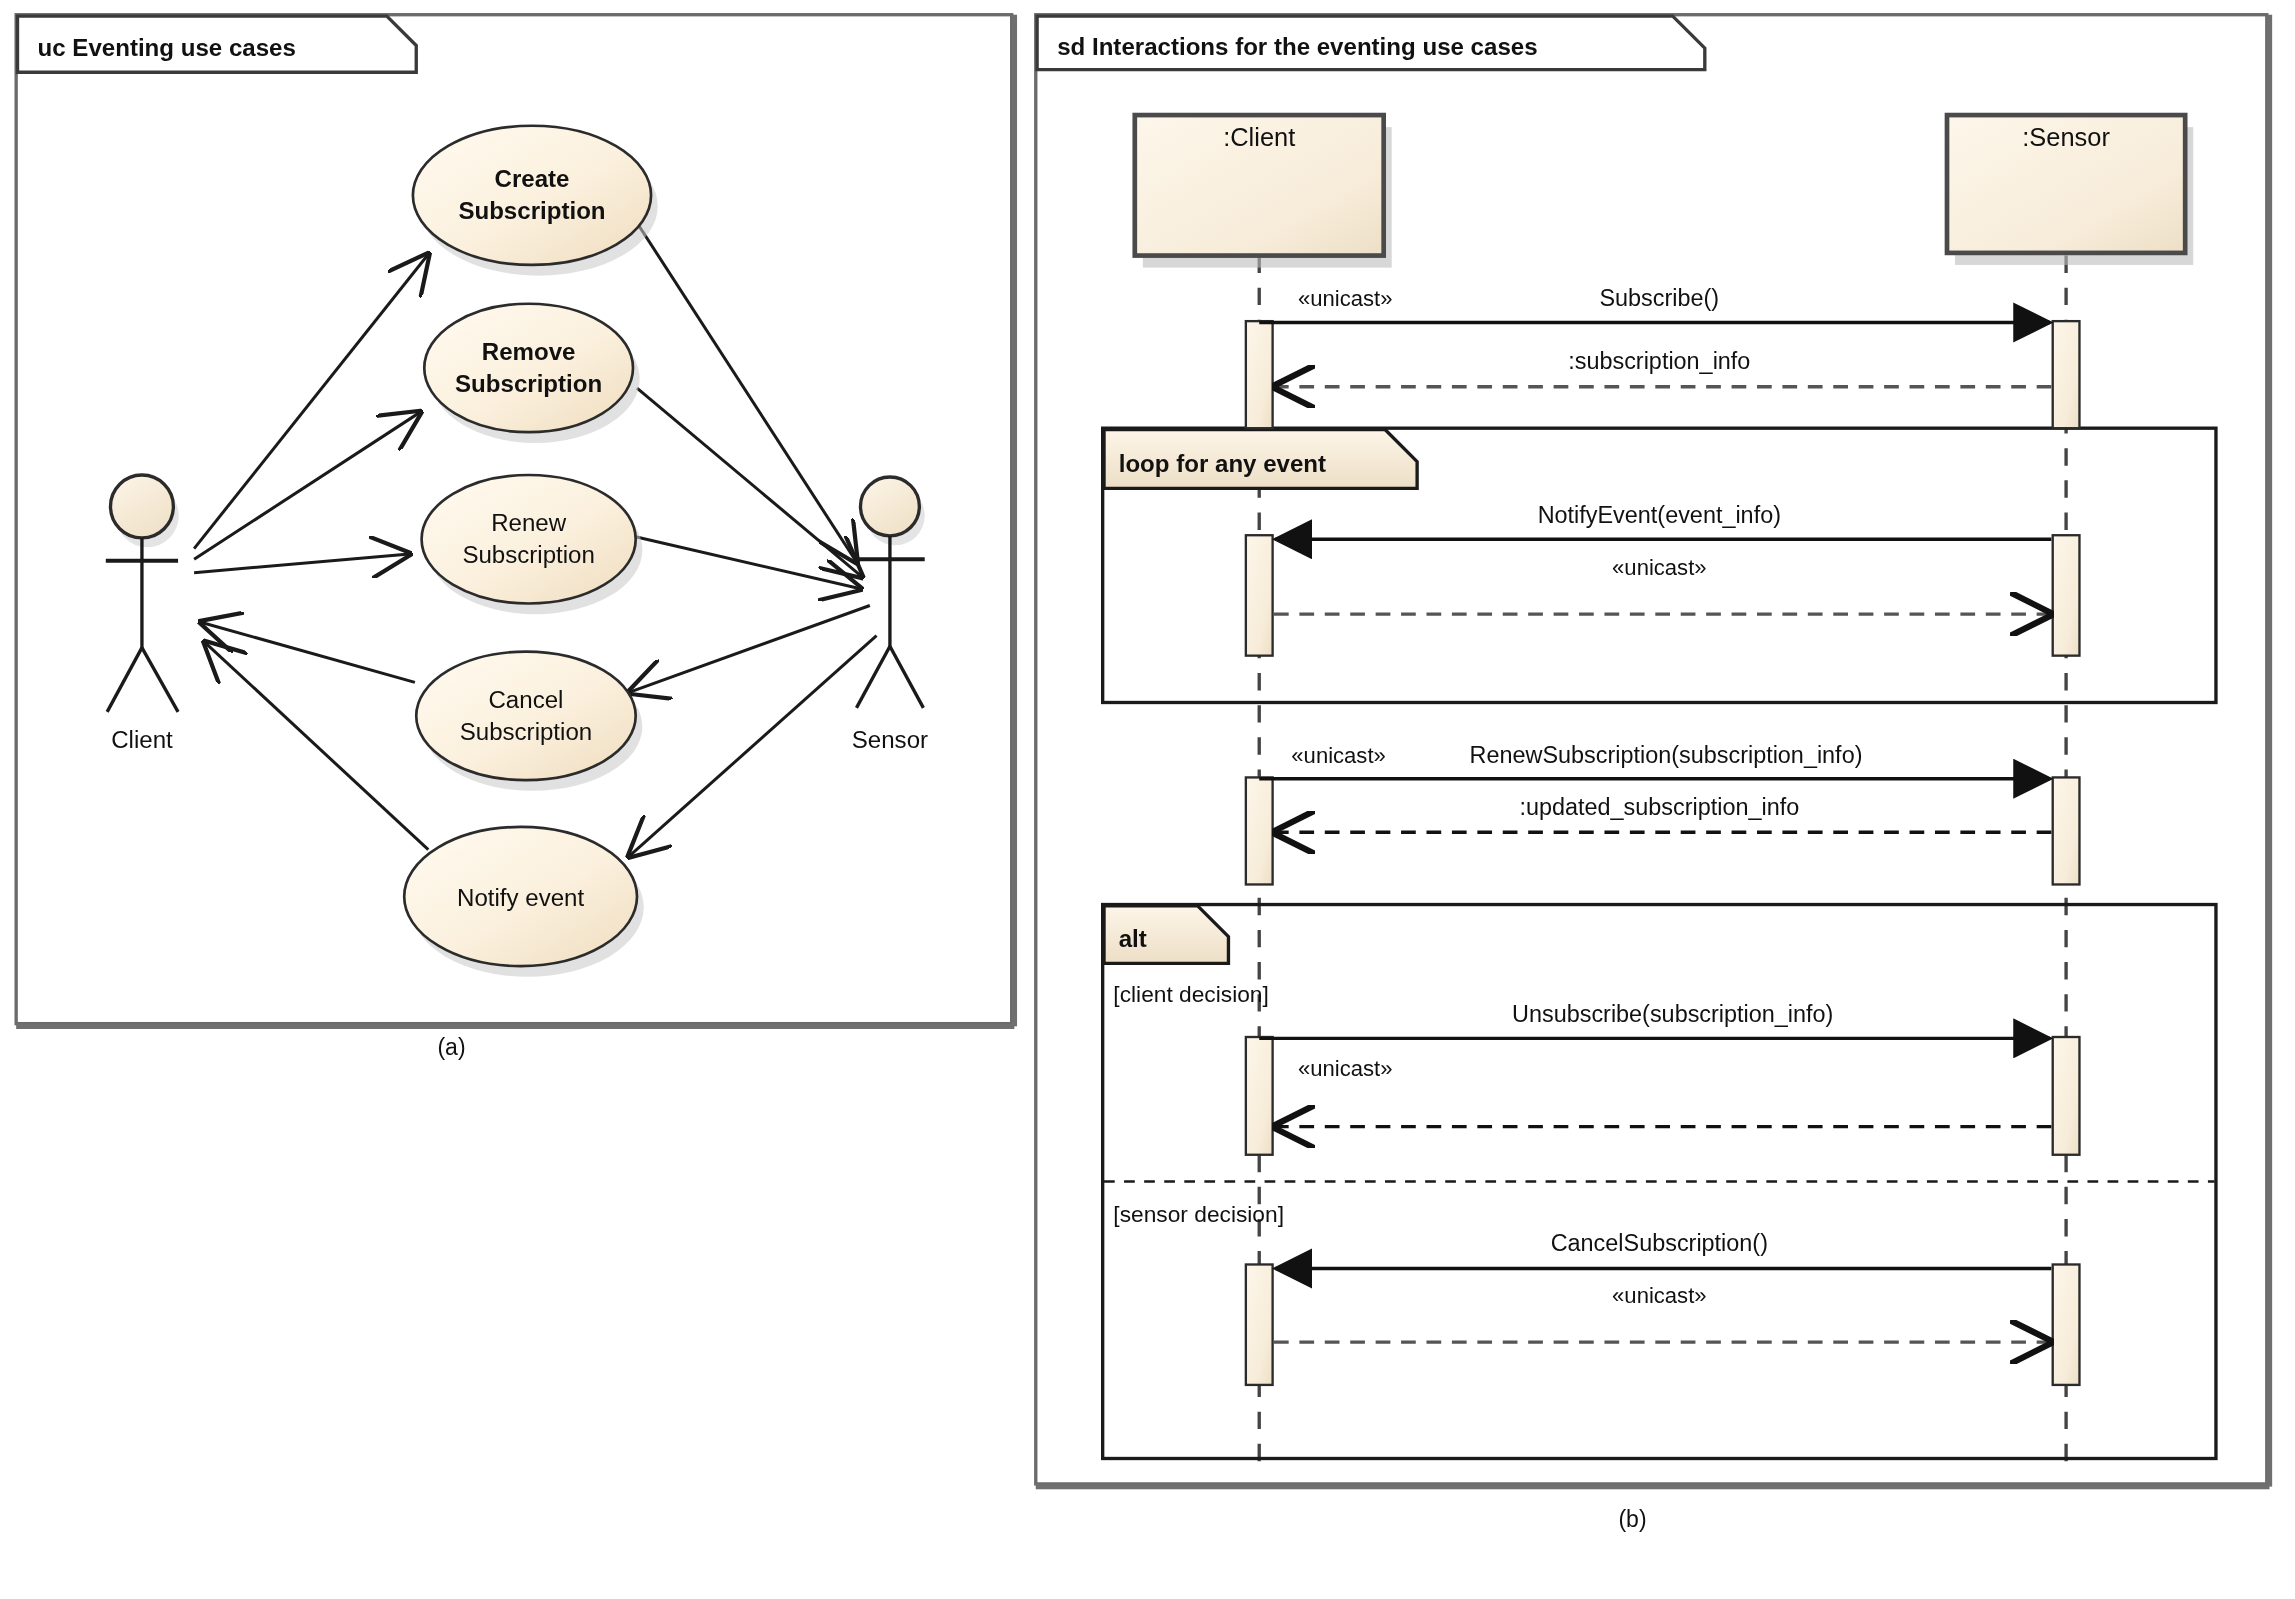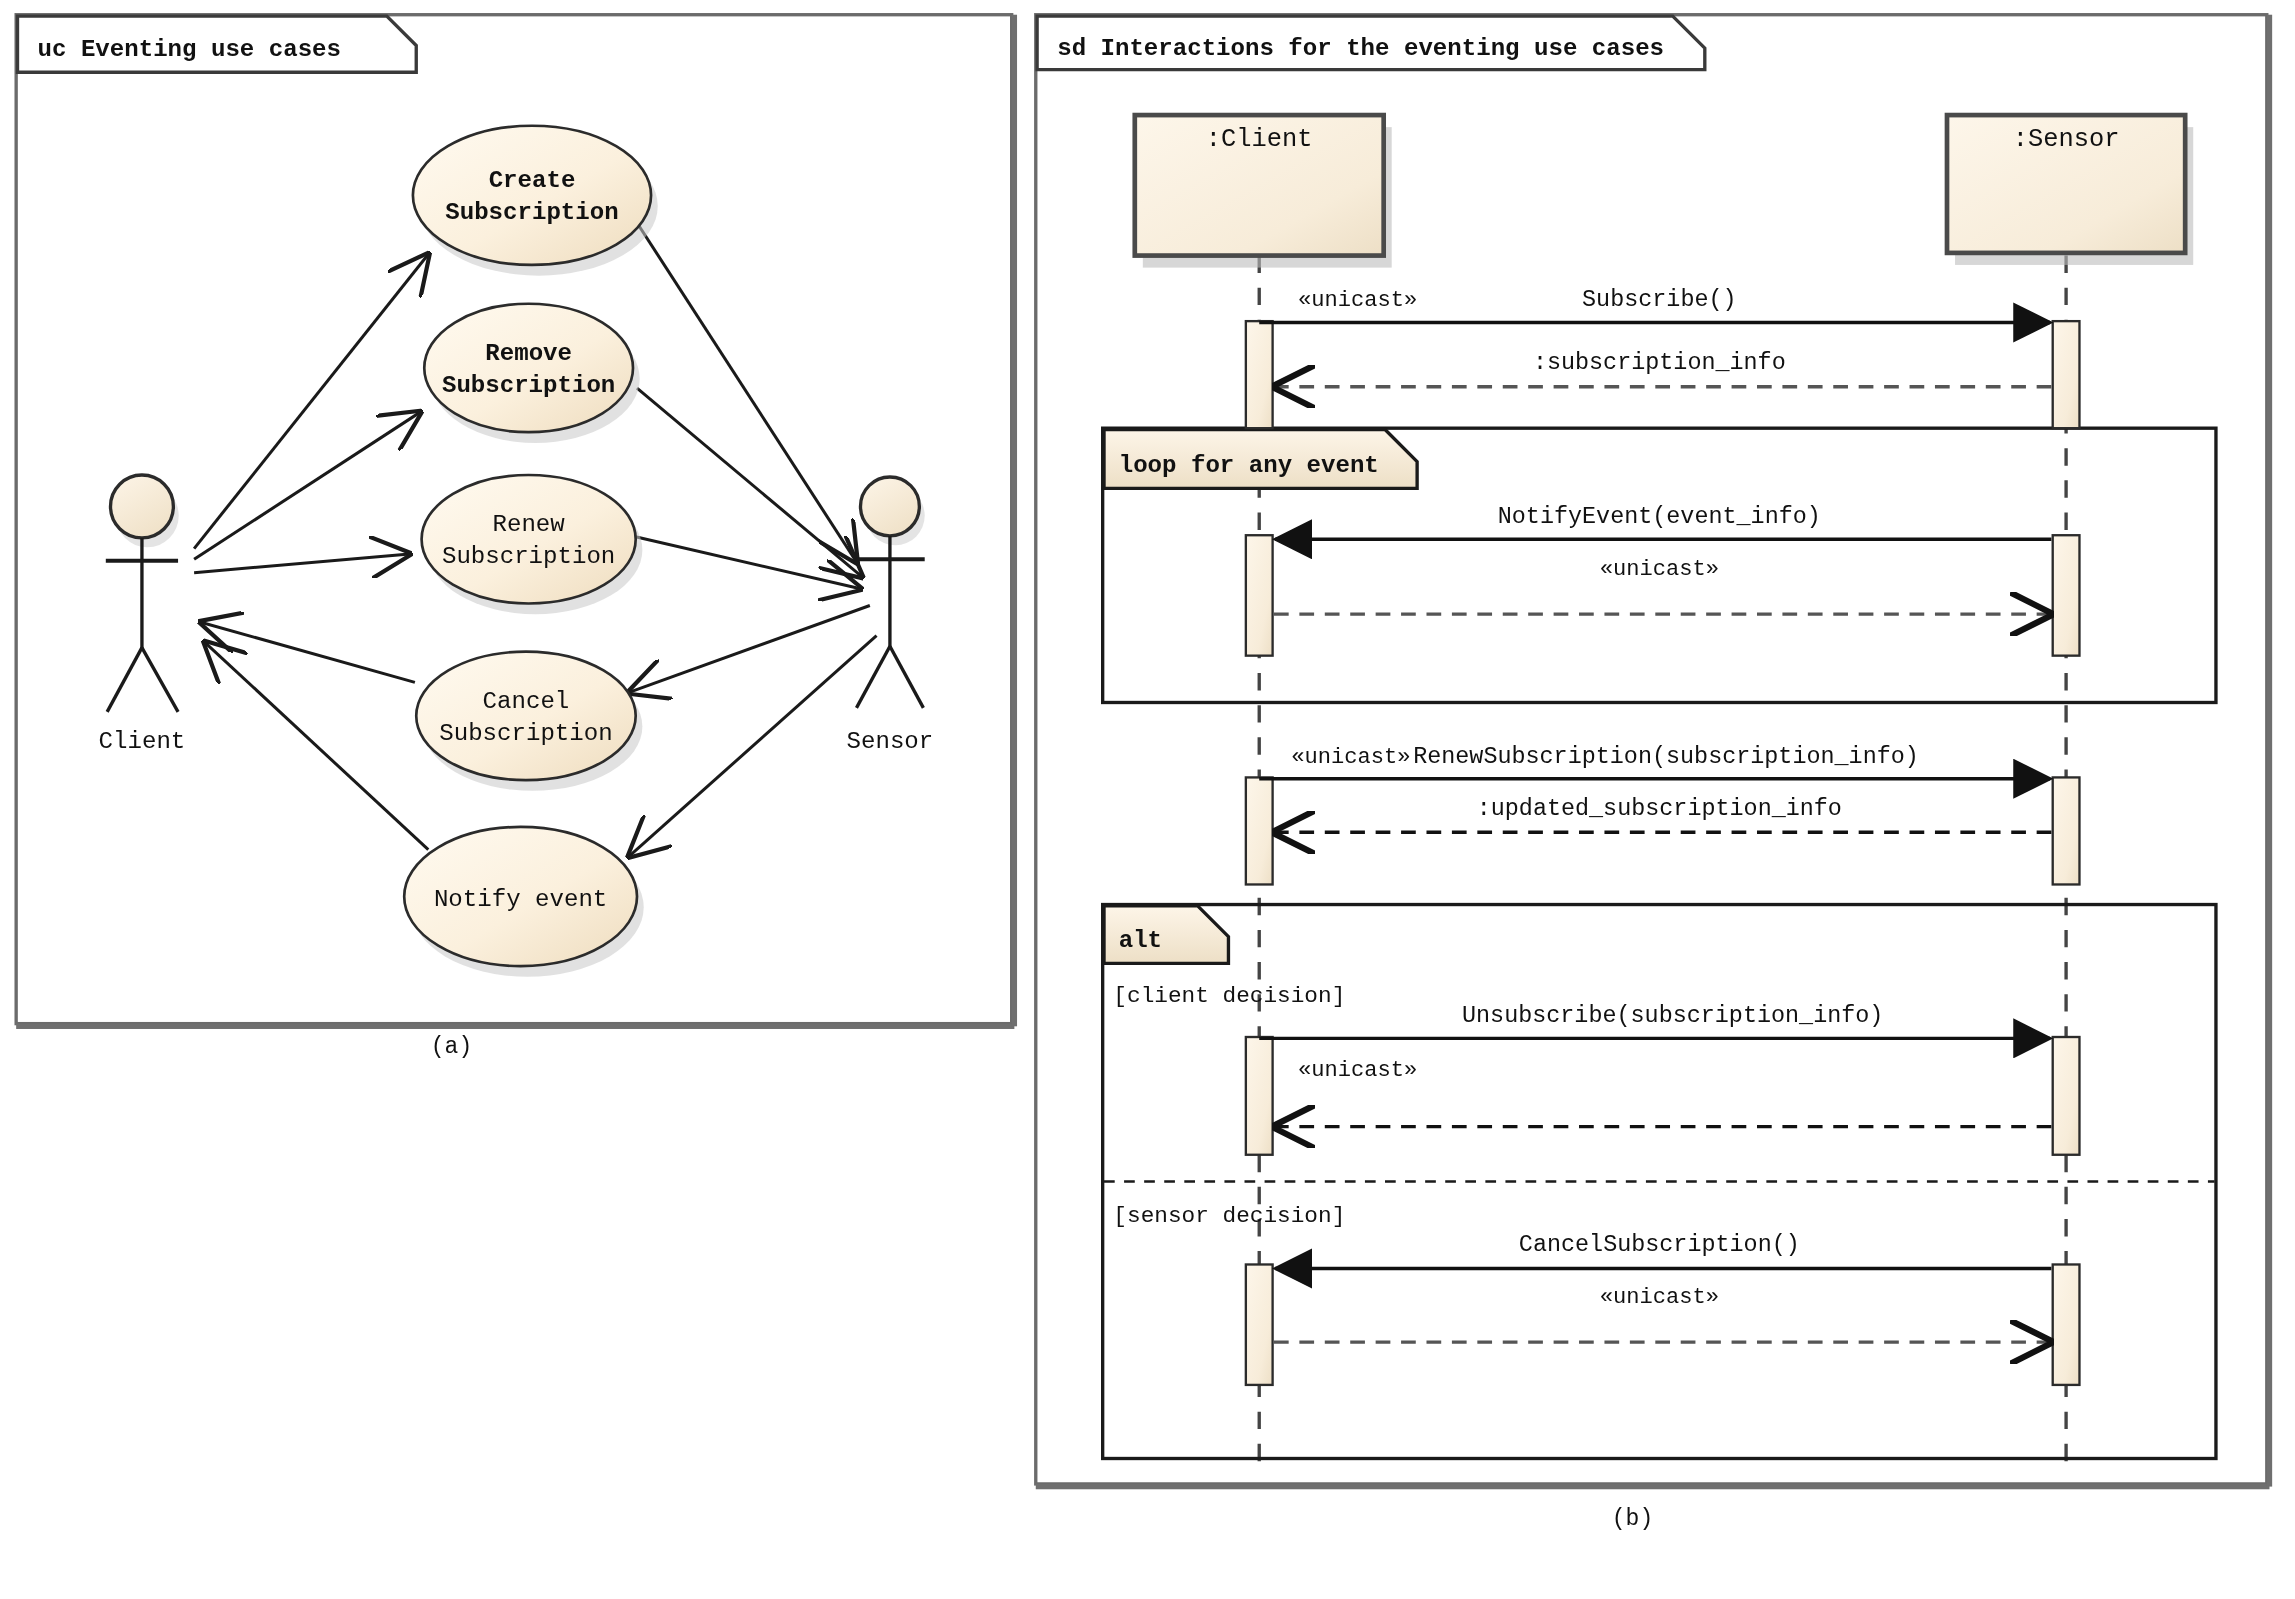--- a/index.html
+++ b/index.html
@@ -1,19 +1,19 @@
 <!DOCTYPE html>
 <html style="font-size:10.7px"><head>
 <meta charset="utf-8">
 <style>
   html,body{margin:0;padding:0;background:#ffffff;}
   body{width:2295px;height:1599px;position:relative;
        font-family:"Liberation Sans","DejaVu Sans",sans-serif;
        -webkit-font-smoothing:antialiased;}
-  #root{position:absolute;inset:0;font-family:Liberation Mono, monospace;}
+  #root{position:absolute;inset:0;}
   svg{position:absolute;left:0;top:0;width:2295px;height:1599px;overflow:visible;}
   .figcap{position:absolute;font-size:23px;color:#111;text-align:center;}
 </style>
 </head>
 <body>
 
 <div id="root">
 
 <svg viewBox="0 0 3430 2390" xmlns="http://www.w3.org/2000/svg">
   <defs>

